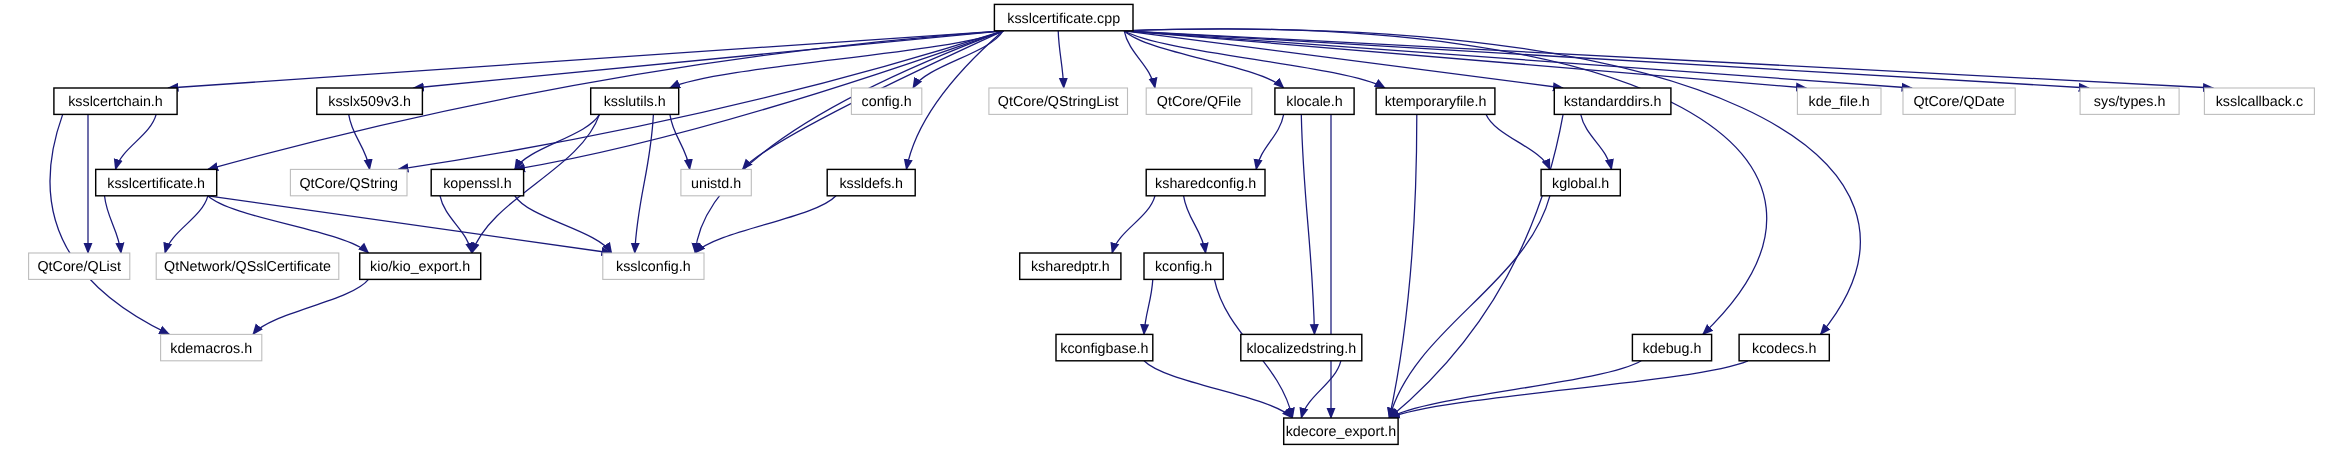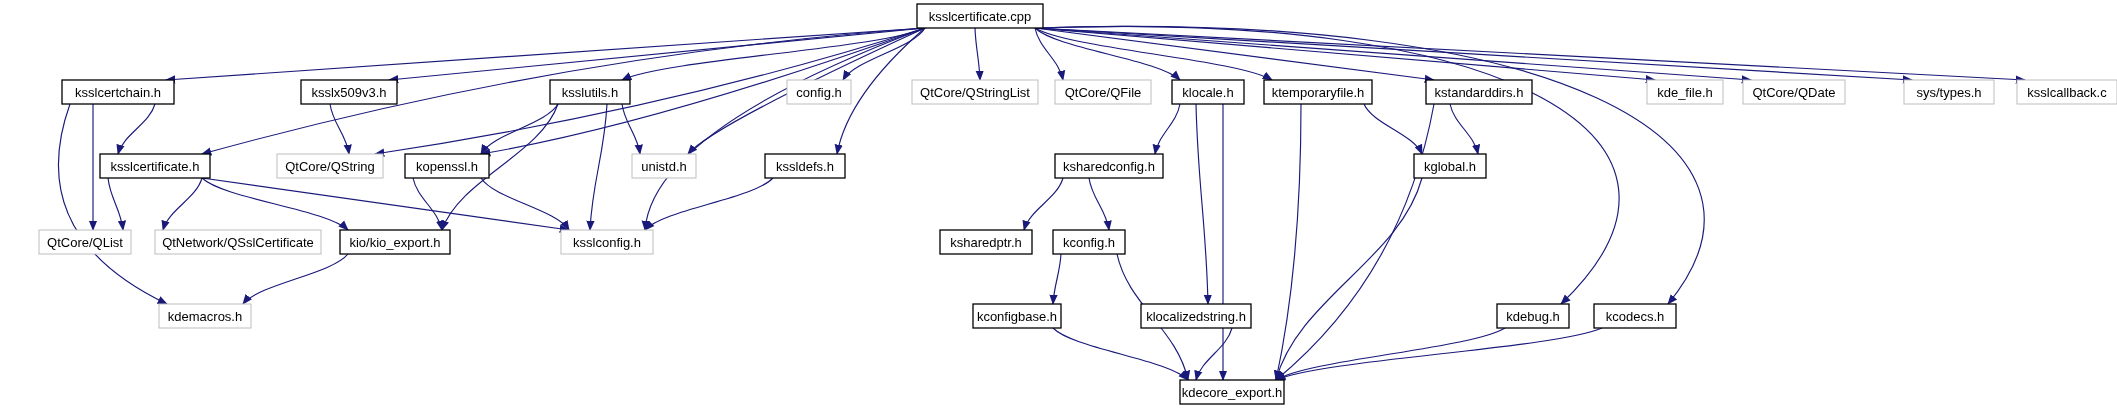--- a/index.html
+++ b/index.html
@@ -1,16 +1,16 @@
 <!DOCTYPE html>
 <html><head>
 <meta charset="utf-8">
 <style>
   html,body{margin:0;padding:0;background:#ffffff;width:2117px;height:411px;overflow:hidden;}
-  #graph-wrap{position:relative;width:1959px;height:411px;font-family:"Liberation Sans", sans-serif;margin-left:13px;}
+  #graph-wrap{position:relative;width:1959px;height:411px;font-family:"Liberation Sans", sans-serif;}
   svg{display:block;}
   .node-box{fill:#ffffff;}
   .node text{font-family:"Liberation Sans", sans-serif;font-size:13px;fill:#000000;text-anchor:middle;}
   .edge{fill:none;stroke-width:1.15;}
 </style>
 <title>ksslcertificate.cpp</title></head>
 <body>
 
 <div id="graph-wrap">
   <svg id="graph-svg" width="2117" height="411" viewBox="0 0 2117 411">

